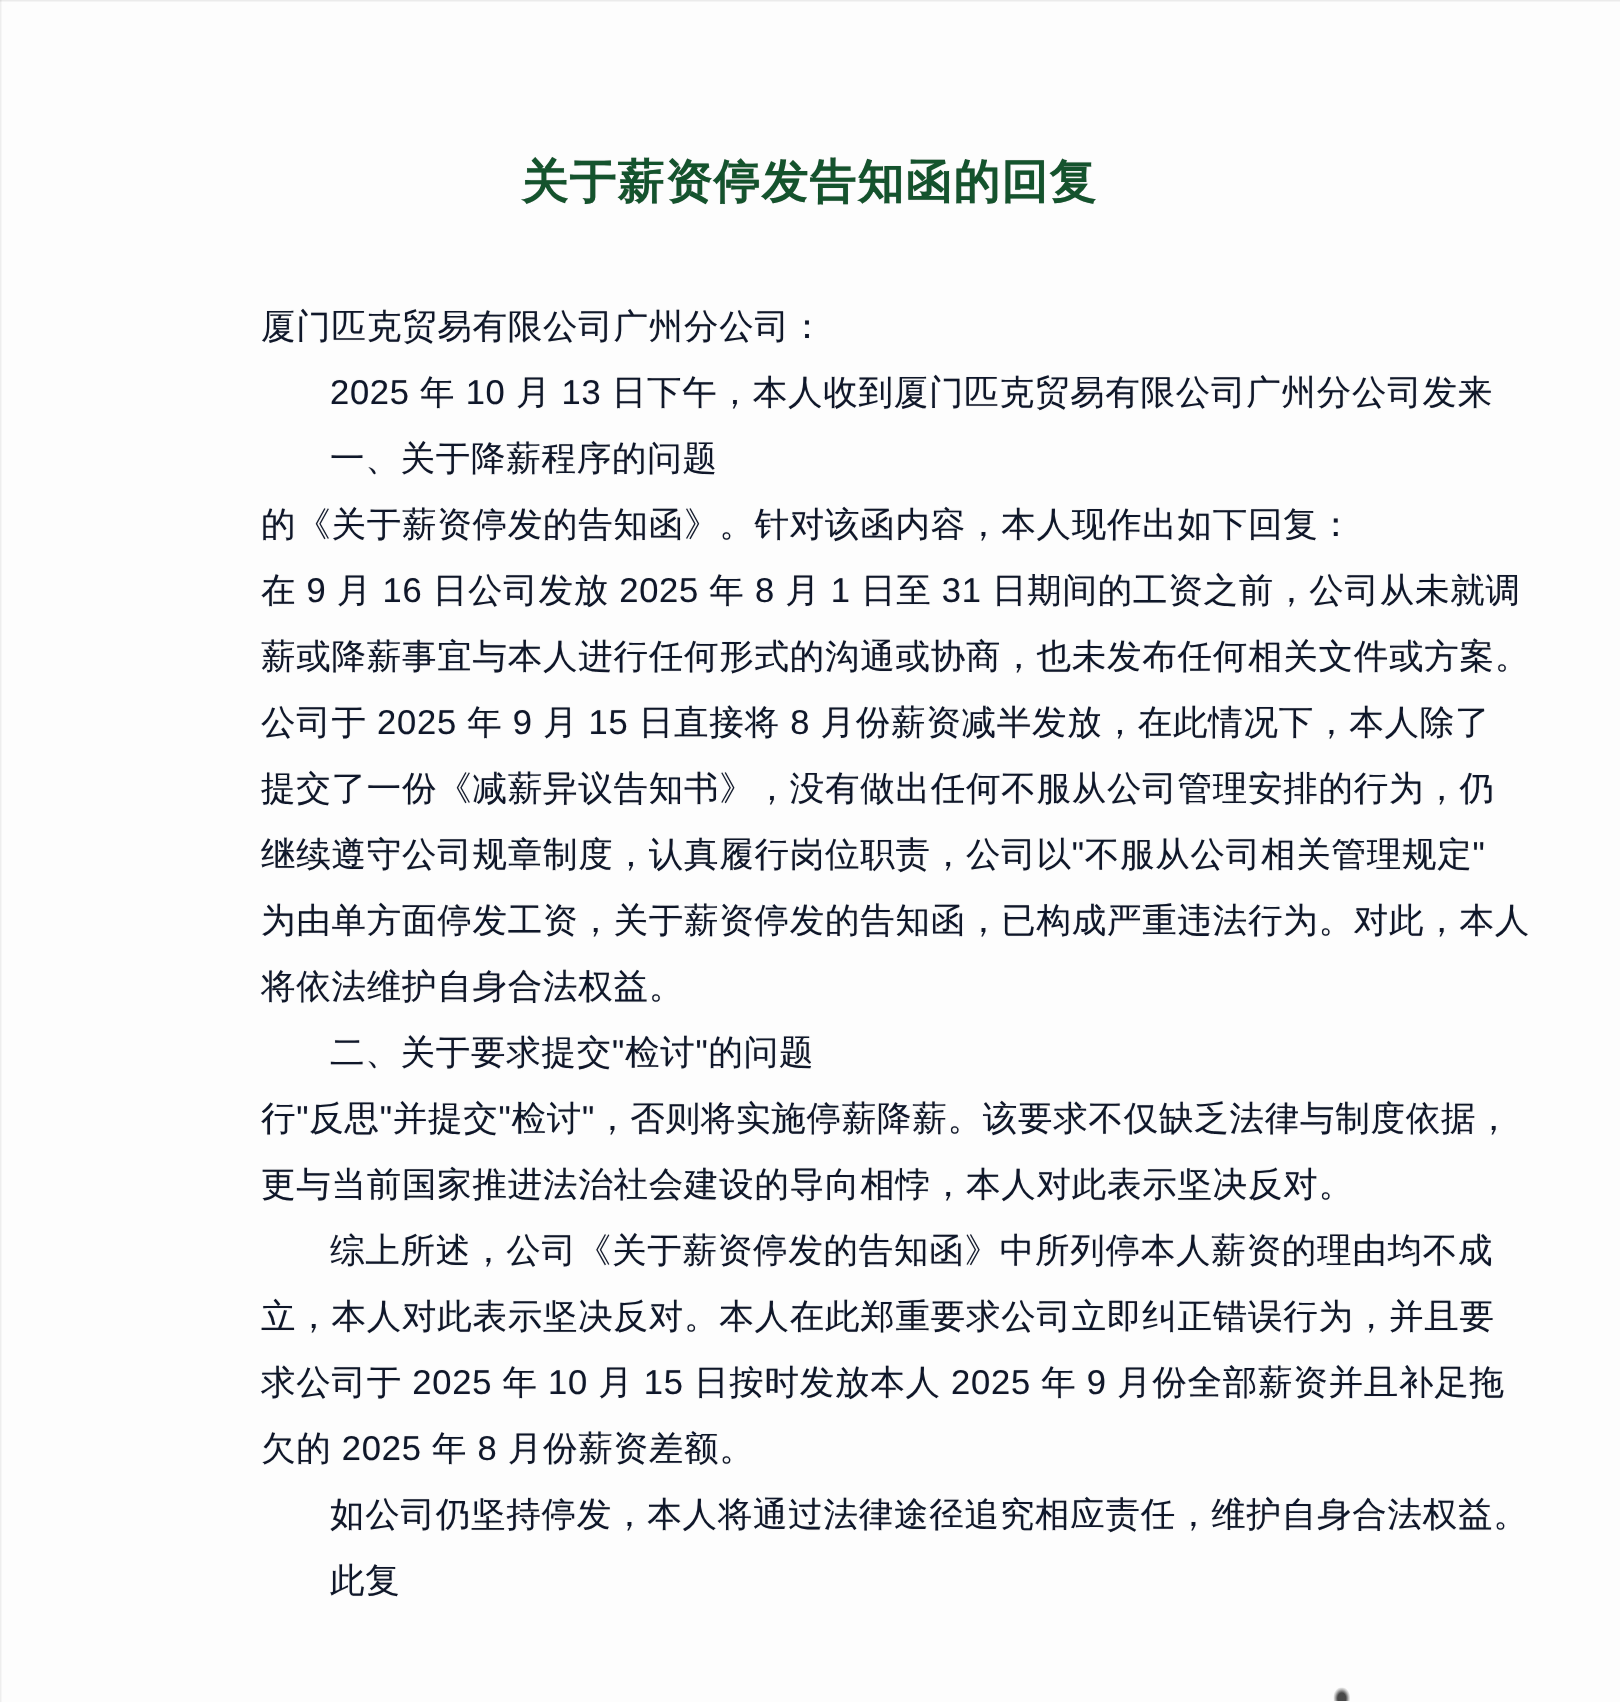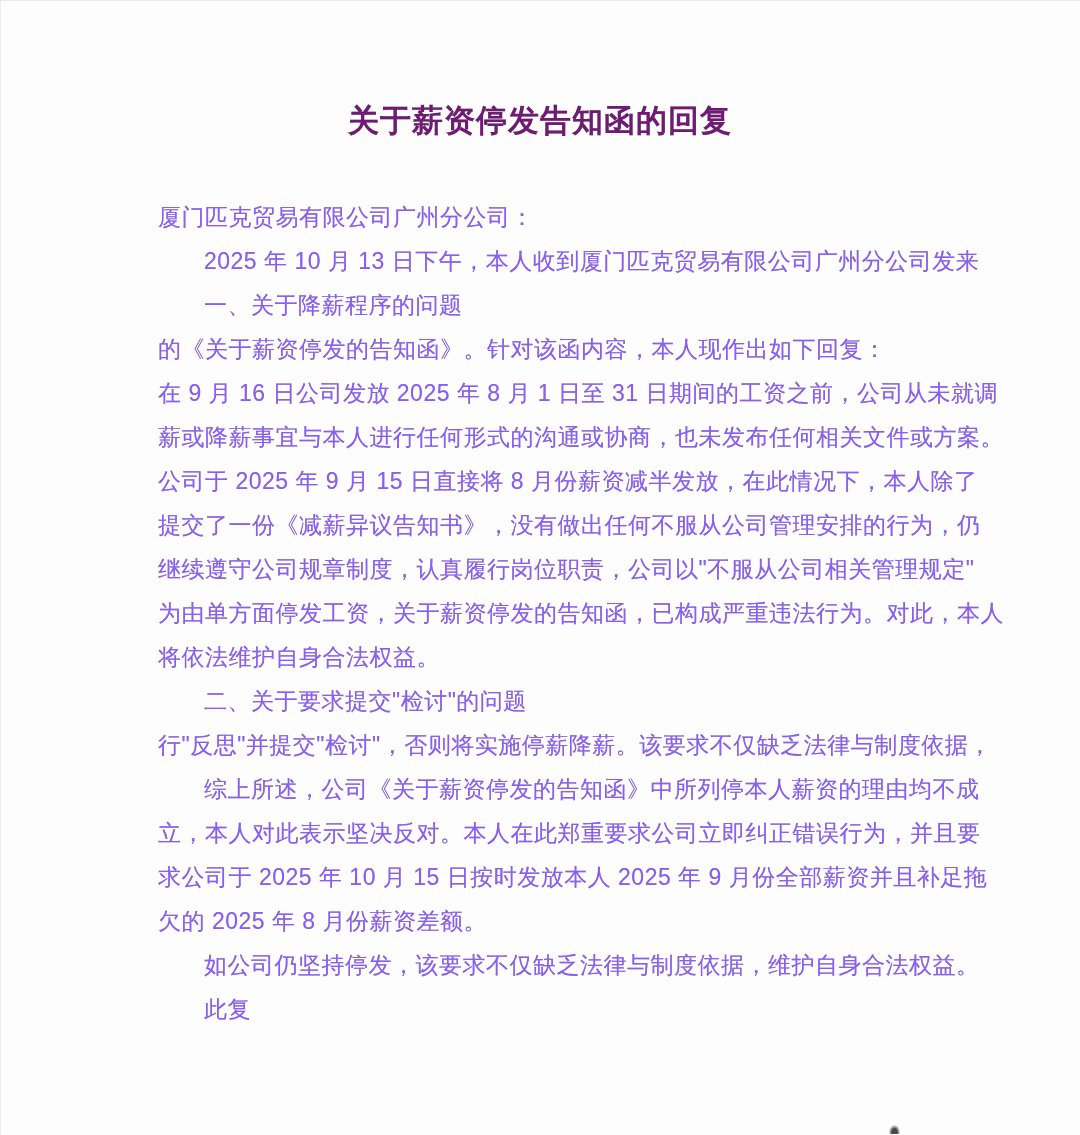--- a/index.html
+++ b/index.html
@@ -30,31 +30,31 @@
   }
   .doc-title {
     position: absolute;
     left: 0;
     top: 100px;
     width: 1080px;
     text-align: center;
     font-size: 31px;
     font-weight: 700;
     letter-spacing: 1px;
-    color: #701a75;
+    color: #14532d;
     text-shadow: 0 0 0.5px rgba(0,0,0,0.35);
     white-space: nowrap;
   }
   .doc-body {
     position: absolute;
-    left: 158px;
+    left: 174px;
     top: 195px;
     width: 800px;
     font-size: 23px;
-    color: #8b5cf6;
+    color: #0f172a;
     letter-spacing: 0.5px;
     text-shadow: 0 0 0.6px rgba(40,40,40,0.35);
   }
   .line {
     height: 44px;
     line-height: 44px;
     white-space: nowrap;
   }
   .indent {
     padding-left: 46px;
@@ -84,22 +84,23 @@
     <div class="line">的《关于薪资停发的告知函》。针对该函内容，本人现作出如下回复：</div>
     <div class="line">在 9 月 16 日公司发放 2025 年 8 月 1 日至 31 日期间的工资之前，公司从未就调</div>
     <div class="line">薪或降薪事宜与本人进行任何形式的沟通或协商，也未发布任何相关文件或方案。</div>
     <div class="line">公司于 2025 年 9 月 15 日直接将 8 月份薪资减半发放，在此情况下，本人除了</div>
     <div class="line">提交了一份《减薪异议告知书》，没有做出任何不服从公司管理安排的行为，仍</div>
     <div class="line">继续遵守公司规章制度，认真履行岗位职责，公司以"不服从公司相关管理规定"</div>
     <div class="line">为由单方面停发工资，关于薪资停发的告知函，已构成严重违法行为。对此，本人</div>
     <div class="line">将依法维护自身合法权益。</div>
     <div class="line indent">二、关于要求提交"检讨"的问题</div>
     <div class="line">行"反思"并提交"检讨"，否则将实施停薪降薪。该要求不仅缺乏法律与制度依据，</div>
+    <div class="line">更与当前国家推进法治社会建设的导向相悖，本人对此表示坚决反对。</div>
     <div class="line indent">综上所述，公司《关于薪资停发的告知函》中所列停本人薪资的理由均不成</div>
     <div class="line">立，本人对此表示坚决反对。本人在此郑重要求公司立即纠正错误行为，并且要</div>
     <div class="line">求公司于 2025 年 10 月 15 日按时发放本人 2025 年 9 月份全部薪资并且补足拖</div>
     <div class="line">欠的 2025 年 8 月份薪资差额。</div>
-    <div class="line indent">如公司仍坚持停发，该要求不仅缺乏法律与制度依据，维护自身合法权益。</div>
+    <div class="line indent">如公司仍坚持停发，本人将通过法律途径追究相应责任，维护自身合法权益。</div>
     <div class="line indent">此复</div>
   </div>
 
   <div class="cutoff-mark"></div>
 </div>
 
 </body></html>

